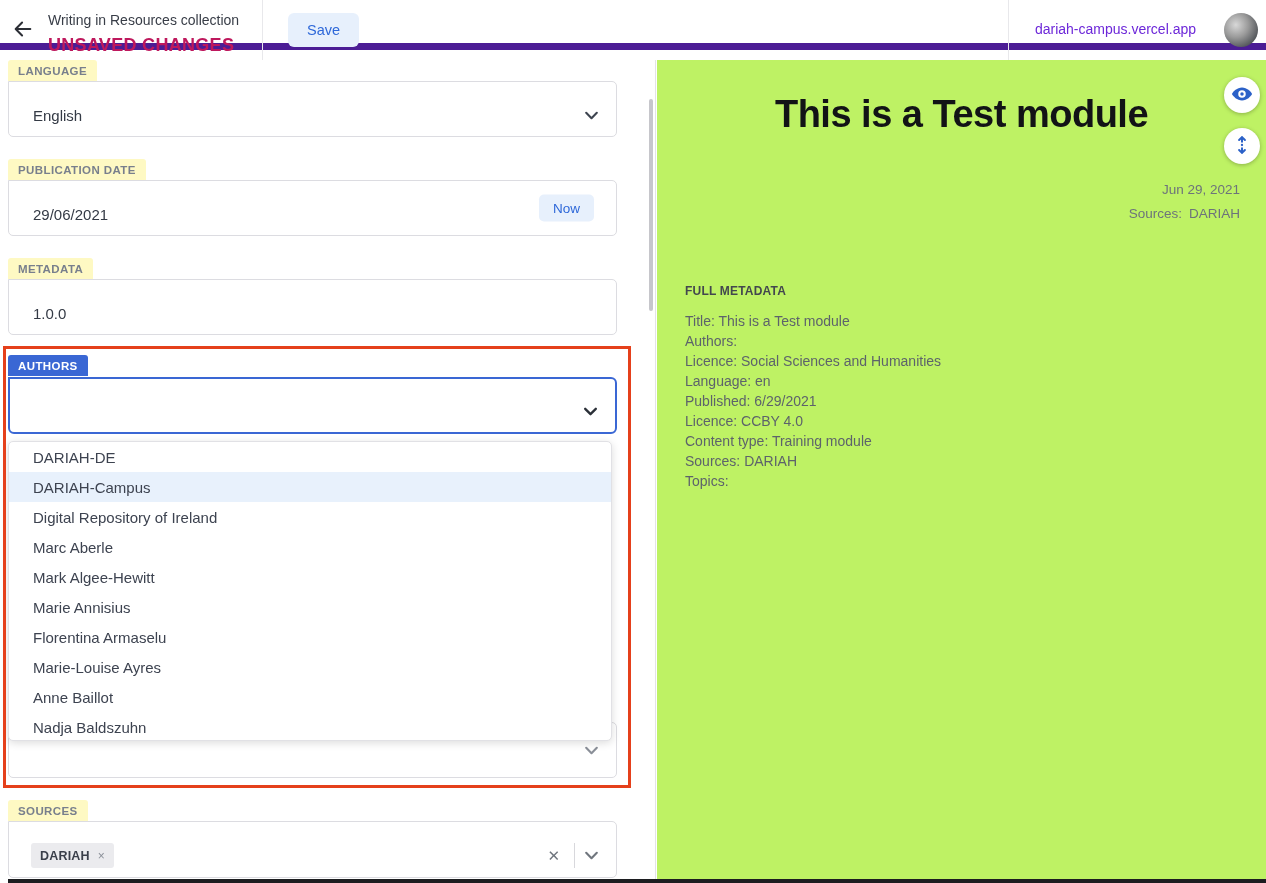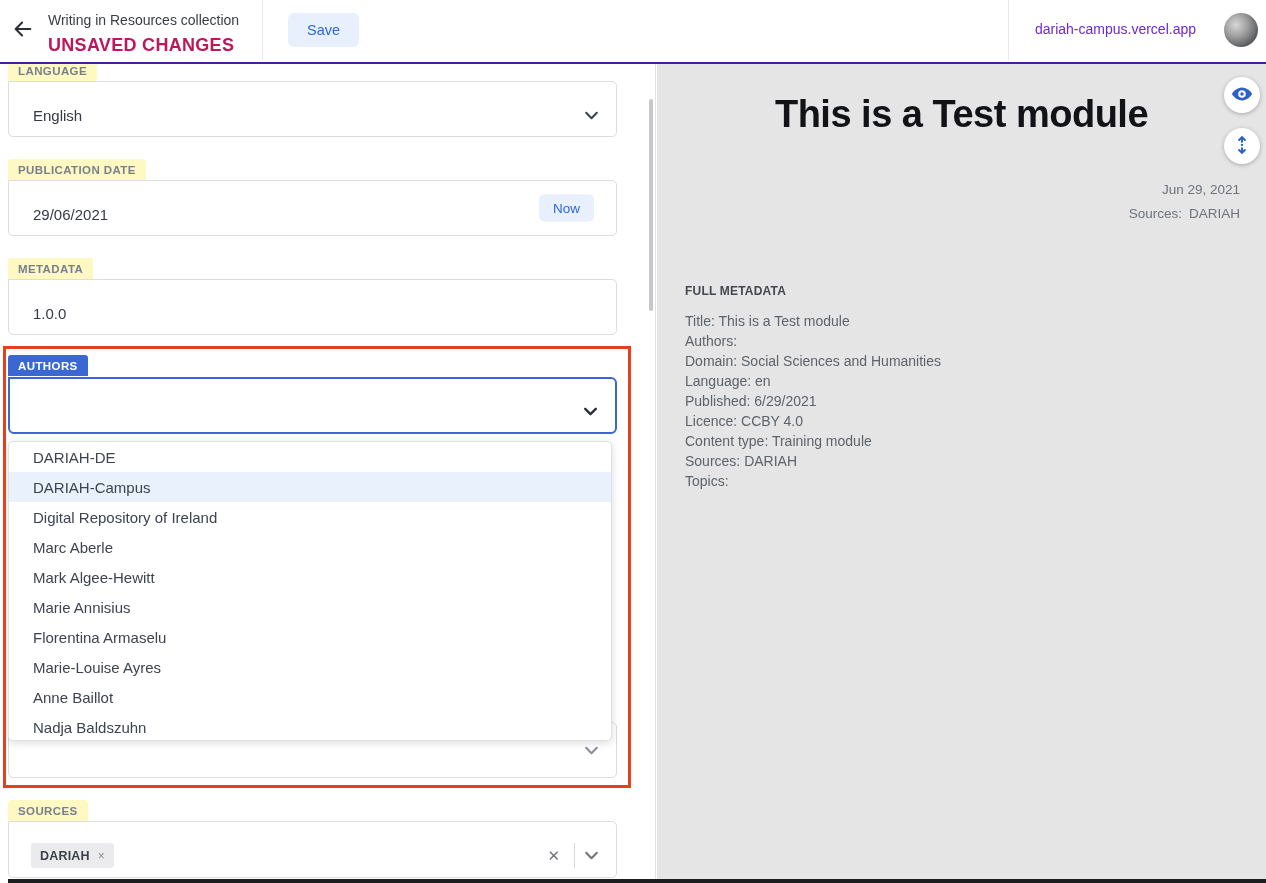--- a/index.html
+++ b/index.html
@@ -1,22 +1,22 @@
 <!DOCTYPE html>
 <html><head>
 <meta charset="utf-8">
 <style>
   * { margin:0; padding:0; box-sizing:border-box; }
   html,body { width:1266px; height:883px; overflow:hidden; background:#fff;
               font-family:"Liberation Sans", sans-serif; }
   .stage { position:relative; width:1266px; height:883px; background:#fff; }
 
   
-  .header { position:absolute; left:0; top:0; width:1266px; height:64px; background:#fff;
-            border-bottom:2px solid #4c1d95; z-index:30; }
+  .header { position:absolute; left:0; top:0; width:1266px; height:50px; background:#fff;
+            border-bottom:7px solid #4c1d95; z-index:30; }
   .back-btn { position:absolute; left:10px; top:18px; width:26px; height:26px; cursor:pointer;
               display:flex; align-items:center; justify-content:center; }
   .hdr-title { position:absolute; left:48px; top:12px; font-size:14px; color:#383d47; }
   .hdr-status { position:absolute; left:48px; top:35px; font-size:18px; font-weight:bold;
                 color:#be185d; letter-spacing:.3px; }
   .hdr-div { position:absolute; top:0; width:1px; height:60px; background:#e8e8eb; }
   .save-btn { position:absolute; left:288px; top:13px; height:34px; padding:0 19px;
               background:#e7f0fc; color:#2e68d9; border:none; border-radius:6px;
               font-size:14.5px; font-family:inherit; cursor:pointer; }
   .site-link { position:absolute; right:70px; top:21px; font-size:14px; color:#6d28d9; cursor:pointer; }
@@ -66,21 +66,21 @@
   
   .chip { display:inline-flex; align-items:center; height:25px; padding:0 9px; background:#ebebee;
           border-radius:3px; font-size:12.5px; font-weight:bold; color:#3a3f4a; letter-spacing:.2px; }
   .chip-x { margin-left:8px; color:#8a8f98; font-weight:normal; font-size:12px; cursor:pointer; }
   .clear-x { margin-left:auto; color:#70767e; font-size:15px; cursor:pointer; padding:0 6px; }
   .ctrl-div { width:1px; height:25px; background:#d8d8dc; margin:0 8px; }
 
   .bottom-bar { position:absolute; left:8px; top:879px; width:1258px; height:4px; background:#1c1d20; z-index:20; }
 
   
-  .preview { position:absolute; left:657px; top:60px; width:609px; height:823px; background:#e5e5e5; }
+  .preview { position:absolute; left:657px; top:60px; width:609px; height:823px; background:#bef264; }
   .pv-title { margin-top:33px; text-align:center; font-size:38px; font-weight:bold; color:#121316;
               letter-spacing:-.5px; }
   .pv-meta-right { position:absolute; right:26px; top:118px; text-align:right; font-size:13.5px;
                    color:#6d737b; line-height:24px; }
   .pv-sources-line span + span { margin-left:7px; }
   .pv-block { position:absolute; left:28px; top:224px; }
   .pv-heading { font-size:12px; font-weight:bold; color:#43474e; letter-spacing:.2px; margin-bottom:13px; }
   .pv-line { font-size:14px; color:#5d636b; line-height:20px; }
 
   
@@ -253,21 +253,21 @@
 
           <div class="pv-line">
             <span>Title: This is a Test module</span>
           </div>
 
           <div class="pv-line">
             <span>Authors:</span>
           </div>
 
           <div class="pv-line">
-            <span>Domain: Social Sciences and Humanities</span>
+            <span>Licence: Social Sciences and Humanities</span>
           </div>
 
           <div class="pv-line">
             <span>Language: en</span>
           </div>
 
           <div class="pv-line">
             <span>Published: 6/29/2021</span>
           </div>
 

